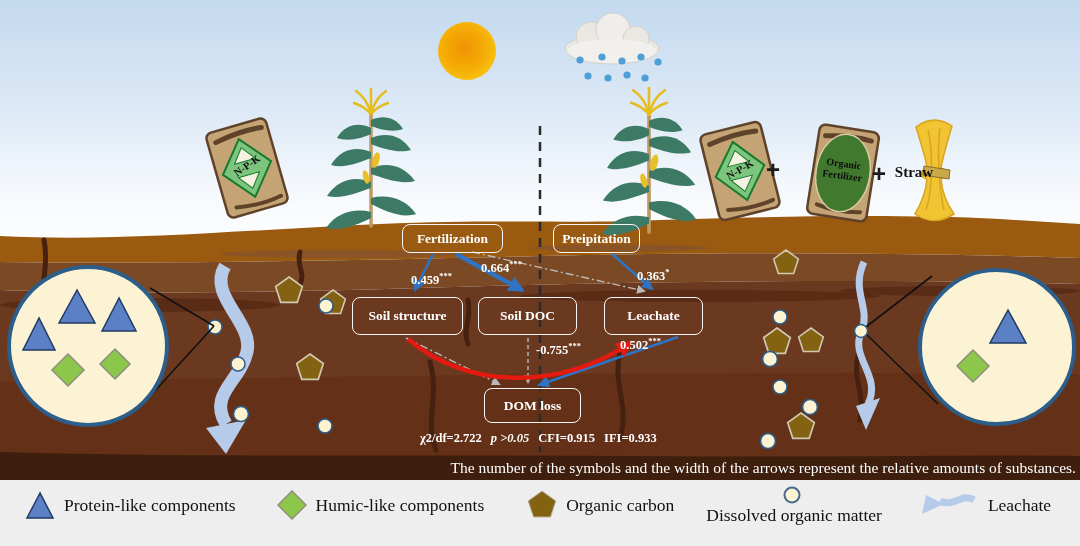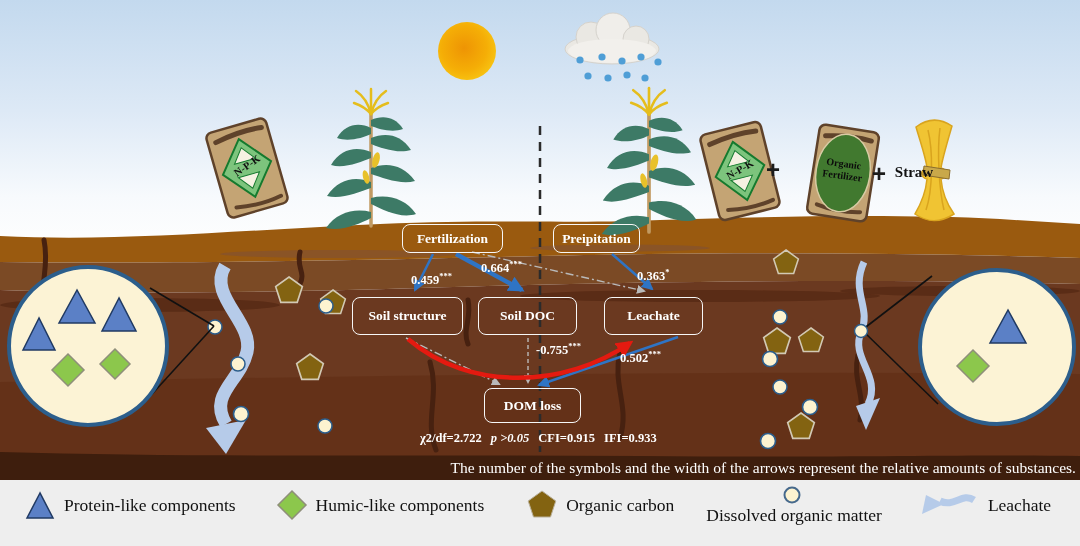--- a/index.html
+++ b/index.html
@@ -252,21 +252,21 @@
 <div class="sem-box" style="left:553px; top:224px; width:87px; height:29px;">Preipitation</div>
 <div class="sem-box" style="left:352px; top:297px; width:111px; height:38px;">Soil structure</div>
 <div class="sem-box" style="left:478px; top:297px; width:99px; height:38px;">Soil DOC</div>
 <div class="sem-box" style="left:604px; top:297px; width:99px; height:38px;">Leachate</div>
 <div class="sem-box" style="left:484px; top:388px; width:97px; height:35px;">DOM loss</div>
 
 <div class="coef" style="left:383px; top:271px;margin-left:28px;"><span>0.459</span><sup>***</sup></div>
 <div class="coef" style="left:481px; top:259px;"><span>0.664</span><sup>***</sup></div>
 <div class="coef" style="left:637px; top:267px;"><span>0.363</span><sup>*</sup></div>
 <div class="coef" style="left:536px; top:341px;"><span>-0.755</span><sup>***</sup></div>
-<div class="coef" style="left:620px; top:349px;"><span>0.502</span><sup>***</sup></div>
+<div class="coef" style="left:620px; top:336px;"><span>0.502</span><sup>***</sup></div>
 
 <div class="fit">
   <span>χ2/df=2.722</span><span class="pval">p &gt;0.05</span><span>CFI=0.915</span><span>IFI=0.933</span>
 </div>
 
 <div class="bag-label" style="left:217px; top:160px; width:60px; font-size:10.5px; transform:rotate(-35deg);">N-P-K</div>
 <div class="bag-label" style="left:710px; top:164px; width:60px; font-size:10.5px; transform:rotate(-30deg);">N-P-K</div>
 <div class="plus" style="left:766px; top:156px;">+</div>
 <div class="bag-label" style="left:808px; top:158px; width:70px; font-size:10px; line-height:1.2; transform:rotate(8deg); color:#0c0c0c;">
   <div>Organic</div>

